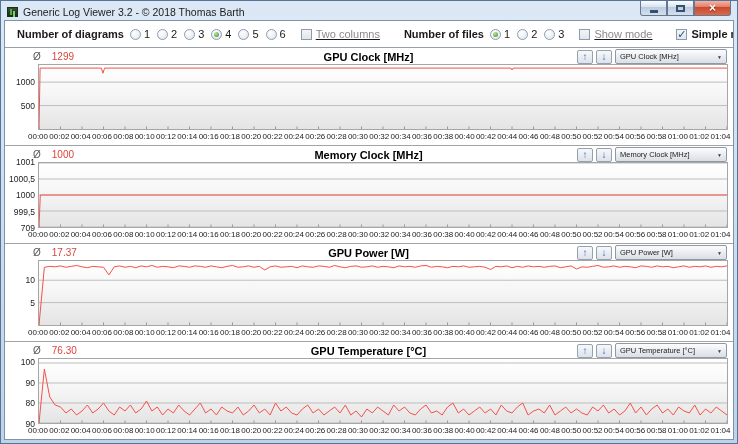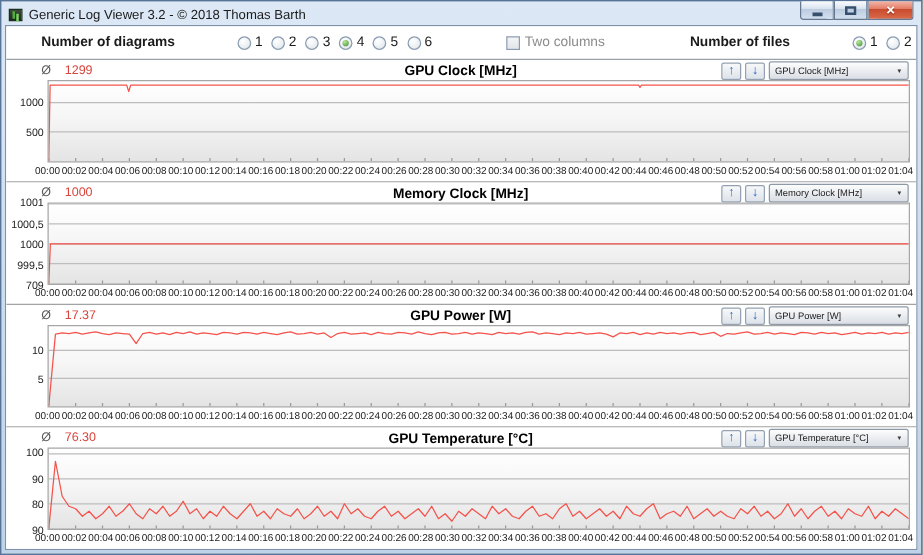--- a/index.html
+++ b/index.html
@@ -38,26 +38,25 @@
 
   
   .frame{
     flex:1; margin:0 3px 3px 3px; background:#fff;
     border:1px solid #7e92aa; display:flex; flex-direction:column; overflow:hidden;
   }
 
   
   .toolbar{
     height:27px; flex:0 0 27px; display:flex; align-items:center;
-    background:#fff; border-bottom:1px solid #98a0a9; padding-left:28px;
+    background:#fff; border-bottom:1px solid #98a0a9; padding-left:12px;
     white-space:nowrap;
-    gap:44px;
   }
   .bold{ font-weight:bold; }
-  .tb-gap-s{ margin-left:8px; } .tb-gap-l{ margin-left:24px; }
+  .tb-gap-s{ margin-left:8px;text-decoration:underline; } .tb-gap-l{ margin-left:24px; }
   .radio-group{ display:flex; align-items:center; margin-left:6px; }
   .radio-item{ display:flex; align-items:center; margin-right:7px; }
   .radio{
     width:11px; height:11px; border-radius:50%;
     border:1px solid #8a9cb2; background:radial-gradient(circle at 35% 30%,#fff,#dfe5ea);
     display:inline-block; position:relative; margin-right:3px;
   }
   .radio.checked::after{
     content:''; position:absolute; left:2px; top:2px; width:5px; height:5px; border-radius:50%;
     background:radial-gradient(circle at 35% 30%,#b9e69a,#3f8f2d);

